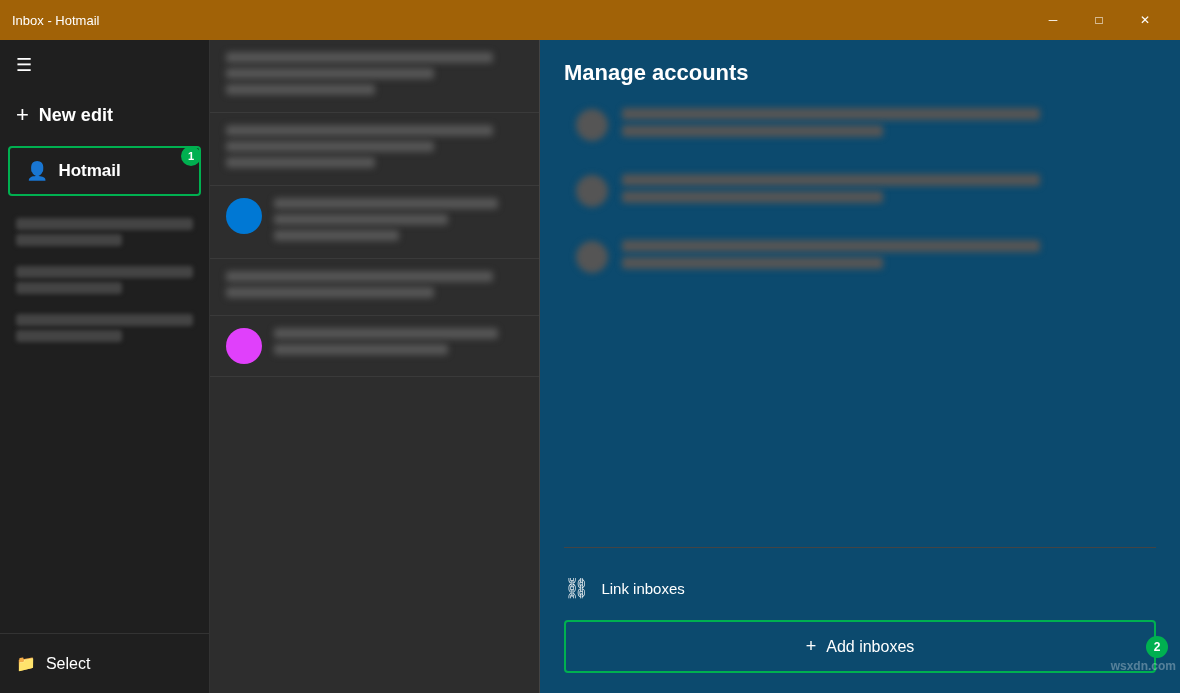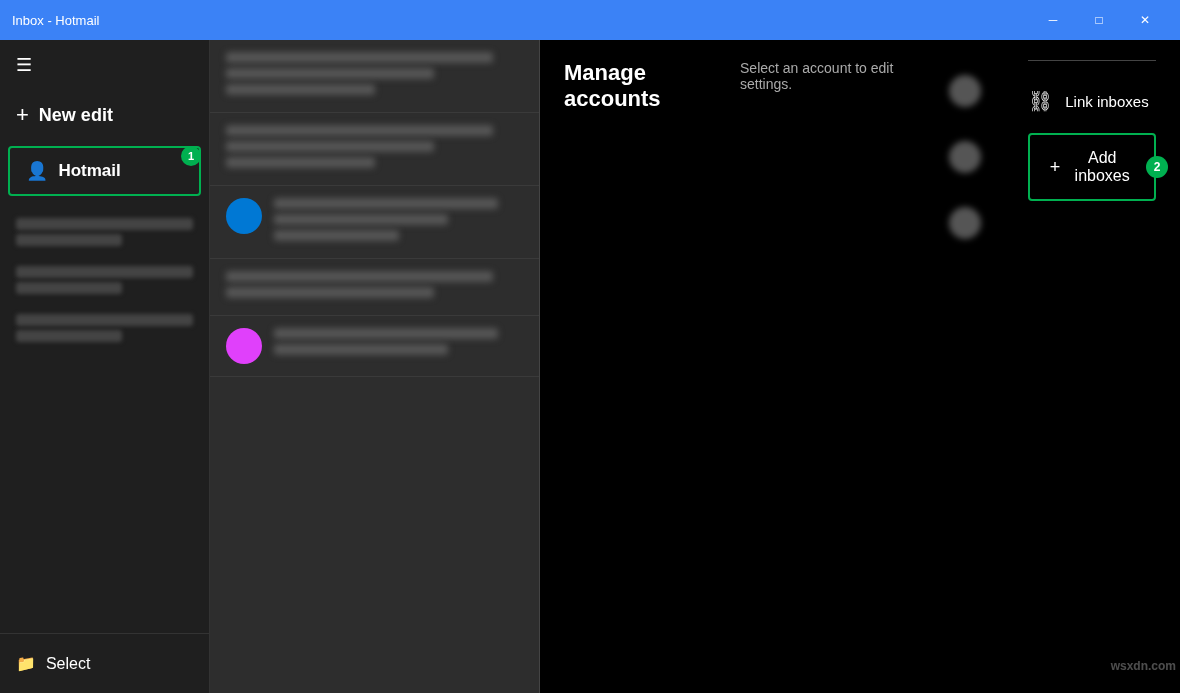--- a/index.html
+++ b/index.html
@@ -8,21 +8,21 @@
       height: 693px;
       overflow: hidden;
       font-family: 'Segoe UI', Arial, sans-serif;
       background: #1f1f1f;
       display: flex;
       flex-direction: column;
     }
 
     
     .titlebar {
-      background: #3b82f6;
+      background: #a16207;
       height: 40px;
       display: flex;
       align-items: center;
       justify-content: space-between;
       padding: 8px 12px;
       flex-shrink: 0;
       gap: 27px;
     }
     .titlebar-title {
       color: #ffffff;
@@ -255,25 +255,24 @@
       margin-bottom: 5px;
       filter: blur(3px);
     }
     .blur-block.wide { width: 90%; }
     .blur-block.medium { width: 70%; }
     .blur-block.short { width: 50%; }
 
     
     .manage-panel {
       flex: 1;
-      background: #000000;
-      display: flex;
-      flex-direction: row;
+      background: #0c4a6e;
+      display: flex;
+      flex-direction: column;
       padding: 20px 24px;
-      gap: 21px;
     }
     .manage-title {
       color: #ffffff;
       font-size: 22px;
       font-weight: 600;
       margin-bottom: 8px;
     }
     .manage-subtitle {
       color: #aaaaaa;
       font-size: 14px;
@@ -463,21 +462,20 @@
         <div class="email-content">
           <div class="blur-block wide"></div>
           <div class="blur-block medium"></div>
         </div>
       </div>
     </div>
   </div>
 
   <div class="manage-panel">
     <h2 class="manage-title">Manage accounts</h2>
-    <p class="manage-subtitle">Select an account to edit settings.</p>
 
     <div class="account-list">
       <div class="account-item">
         <div class="account-avatar"></div>
         <div class="account-info">
           <div class="account-blur w80"></div>
           <div class="account-blur w50"></div>
         </div>
       </div>
       <div class="account-item">

